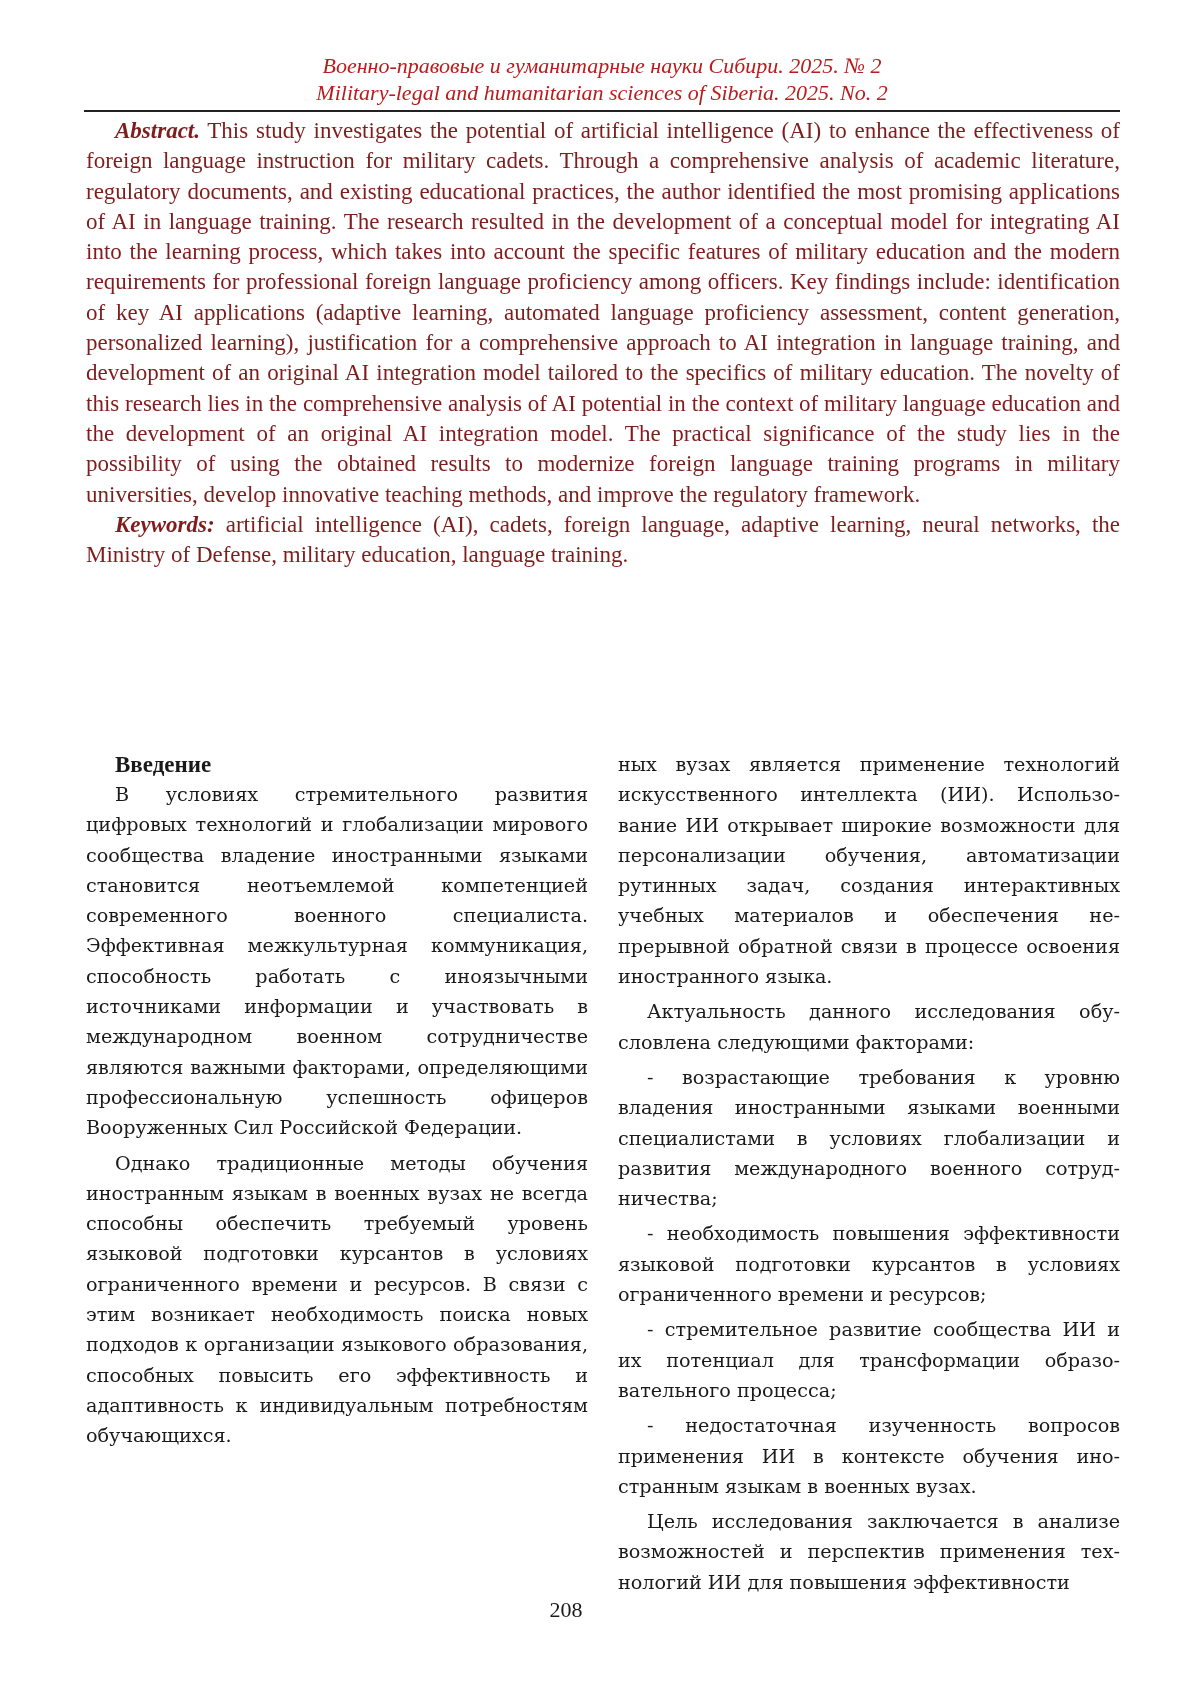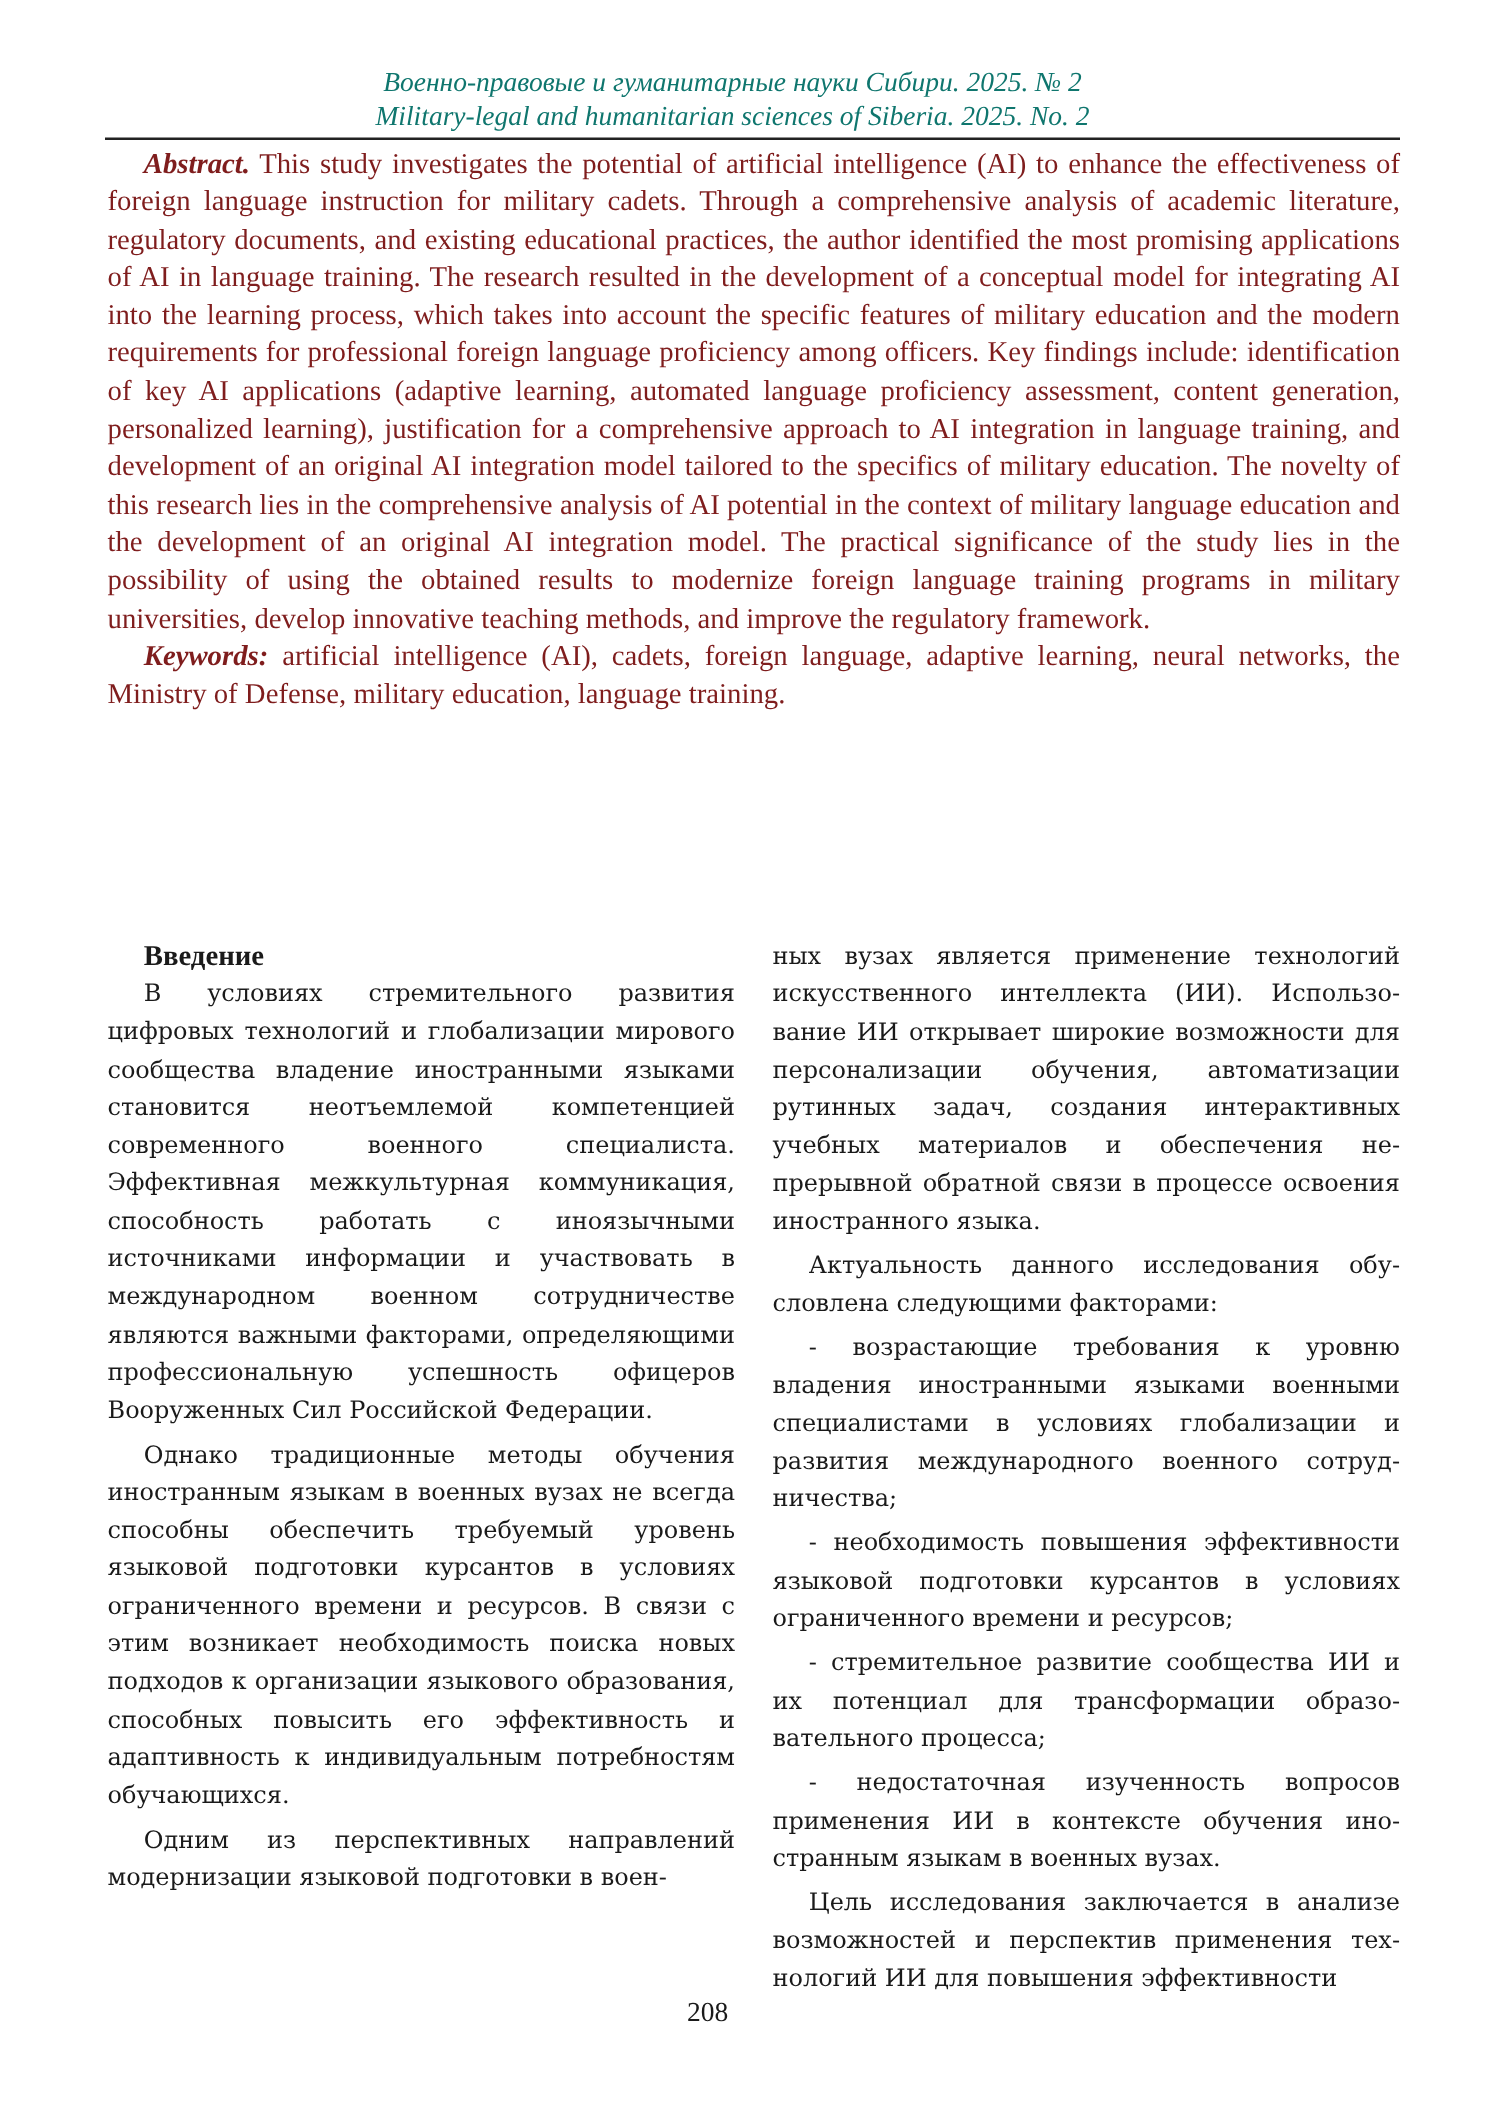--- a/index.html
+++ b/index.html
@@ -1,23 +1,23 @@
 <!DOCTYPE html>
 <html><head>
 <meta charset="utf-8">
 <style>
   html, body { margin: 0; padding: 0; background: #ffffff; }
   body { width: 1200px; height: 1697px; position: relative; color: #1a1a1a; overflow: hidden; }
   .page { position: absolute; left: 0; top: 0; width: 1200px; height: 1697px; }
 
   .running-head {
-    position: absolute; left: 68px; width: 1036px; top: 52px;
+    position: absolute; left: 84px; width: 1036px; top: 52px;
     text-align: center;
     font-family: "Liberation Serif", serif; font-style: italic;
-    font-size: 22px; line-height: 27px; color: #0f766e;
+    font-size: 22px; line-height: 27px; color: #b91c1c;
   }
   .head-rule {
     position: absolute; left: 84px; width: 1036px; top: 110px; height: 0;
     border-top: 2px solid #222;
   }
 
   .abstract-block {
     position: absolute; left: 86px; width: 1034px; top: 116px;
     font-family: "Liberation Serif", serif; font-size: 23px; line-height: 30.3px;
     text-align: justify; color: #7f1d1d;
@@ -62,21 +62,20 @@
   <div class="abstract-block">
     <p><span class="lead">Abstract.</span><span> This study investigates the potential of artificial intelligence (AI) to enhance the effectiveness of foreign language instruction for military cadets. Through a comprehensive analysis of academic literature, regulatory documents, and existing educational practices, the author identified the most promising applications of AI in language training. The research resulted in the development of a conceptual model for integrating AI into the learning process, which takes into account the specific features of military education and the modern requirements for professional foreign language proficiency among officers. Key findings include: identification of key AI applications (adaptive learning, automated language proficiency assessment, content generation, personalized learning), justification for a comprehensive approach to AI integration in language training, and development of an original AI integration model tailored to the specifics of military education. The novelty of this research lies in the comprehensive analysis of AI potential in the context of military language education and the development of an original AI integration model. The practical significance of the study lies in the possibility of using the obtained results to modernize foreign language training programs in military universities, develop innovative teaching methods, and improve the regulatory framework.</span></p>
     <p><span class="lead">Keywords:</span><span> artificial intelligence (AI), cadets, foreign language, adaptive learning, neural networks, the Ministry of Defense, military education, language training.</span></p>
   </div>
 
   <div class="columns">
     <div class="col col-left">
       <h2 class="section-title">Введение</h2>
       <p>В условиях стремительного развития цифровых технологий и глобализации мирового сообщества владение иностран­ными языками становится неотъемлемой компетенцией современного военного спе­циалиста. Эффективная межкультурная коммуникация, способность работать с ино­язычными источниками информации и участвовать в международном военном со­трудничестве являются важными фактора­ми, определяющими профессиональную успешность офицеров Вооруженных Сил Российской Федерации.</p>
       <p>Однако традиционные методы обучения иностранным языкам в военных вузах не всегда способны обеспечить требуемый уровень языковой подготовки курсантов в условиях ограниченного времени и ресур­сов. В связи с этим возникает необходи­мость поиска новых подходов к организа­ции языкового образования, способных по­высить его эффективность и адаптивность к индивидуальным потребностям обучаю­щихся.</p>
-      <p>Одним из перспективных направлений модернизации языковой подготовки в воен-</p>
     </div>
     <div class="col col-right">
       <p class="cont">ных вузах является применение технологий искусственного интеллекта (ИИ). Использо­вание ИИ открывает широкие возможности для персонализации обучения, автоматиза­ции рутинных задач, создания интерактив­ных учебных материалов и обеспечения не­прерывной обратной связи в процессе осво­ения иностранного языка.</p>
       <p>Актуальность данного исследования обу­словлена следующими факторами:</p>
       <p class="item">- возрастающие требования к уровню владения иностранными языками военными специалистами в условиях глобализации и развития международного военного сотруд­ничества;</p>
       <p class="item">- необходимость повышения эффективно­сти языковой подготовки курсантов в усло­виях ограниченного времени и ресурсов;</p>
       <p class="item">- стремительное развитие сообщества ИИ и их потенциал для трансформации образо­вательного процесса;</p>
       <p class="item">- недостаточная изученность вопросов применения ИИ в контексте обучения ино­странным языкам в военных вузах.</p>
       <p>Цель исследования заключается в анализе возможностей и перспектив применения тех­нологий ИИ для повышения эффективности</p>
     </div>

